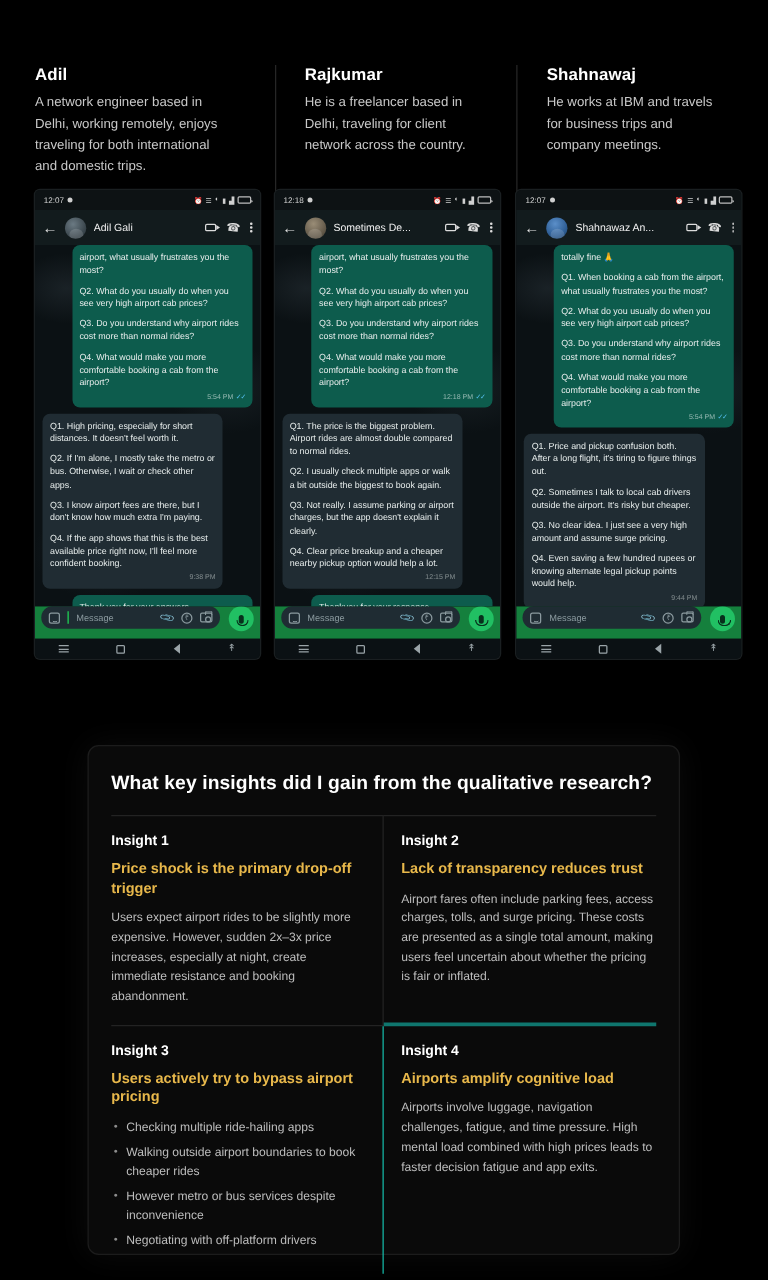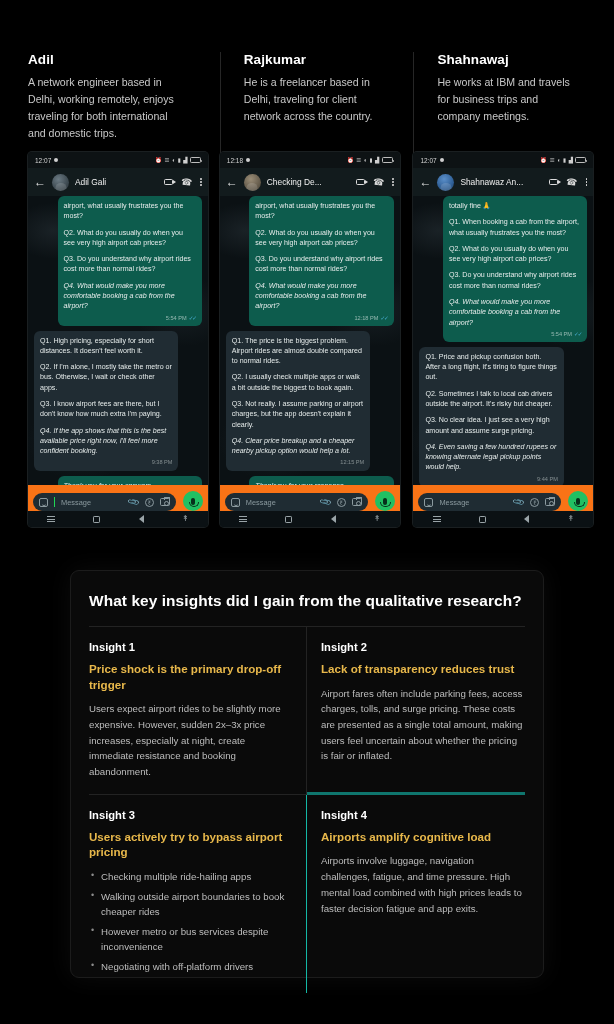--- a/index.html
+++ b/index.html
@@ -101,34 +101,34 @@
       radial-gradient(ellipse 80px 55px at 30% 85%, rgba(58,70,78,.22), transparent 70%),
       #0b1114;
     padding: 0 6px;
   }
   .bubble {
     border-radius: 6px; padding: 5px 6px 4px 6px;
     font-size: 7.1px; line-height: 1.45; color: #e6eceb;
     position: relative; width: 86%;
   }
   .bubble p { margin-bottom: 6px; }
-  .bubble p:last-of-type { margin-bottom: 0; font-style: italic; }
+  .bubble p:last-of-type { margin-bottom: 0; }
   .b-out { background: #075e54; background: #0d5c4d; margin-left: auto; }
   .b-in  { background: #202c33; margin-right: auto; }
   .meta {
     display: block; text-align: right; font-size: 5.6px;
     color: rgba(225,235,232,.62); margin-top: 2px; white-space: nowrap;
   }
   .meta .ticks { color: #53bdeb; letter-spacing: -1px; margin-left: 2px; }
   .b-in .meta { color: rgba(220,228,226,.5); }
   .spacer { height: 5px; }
 
   .input-bar {
-    height: 26px; flex: none; display: flex; align-items: flex-end;
-    padding: 0 5px; gap: 7px; background: #f97316;
+    height: 26px; flex: none; display: flex; align-items: flex-start;
+    padding: 0 5px; gap: 7px; background: #15803d;
   }
   .input-pill {
     flex: 1; height: 18px; background: #1f2c33; border-radius: 9px;
     display: flex; align-items: center; gap: 6px; padding: 0 6px;
     color: #8b9a9f; font-size: 7.4px;
   }
   .emoji-ic {
     width: 9px; height: 9px; border-radius: 2px; border: 1px solid #8b9a9f;
     position: relative; flex: none;
   }
@@ -165,21 +165,21 @@
   .nav-hamb i { width: 8px; height: 1px; background: #9aa4a8; display:block; }
   .nav-sq { width: 7px; height: 7px; border: 1px solid #9aa4a8; border-radius: 1.2px; }
   .nav-tri {
     width: 0; height: 0; border-right: 5px solid #9aa4a8;
     border-top: 4px solid transparent; border-bottom: 4px solid transparent;
   }
   .nav-kb { font-size: 8px; line-height: 1; }
 
   
   .insights {
-    position: absolute; left: 70px; top: 570px; width: 474px; height: 408px;
+    position: absolute; left: 70px; top: 596px; width: 474px; height: 408px;
     background: #0a0a0a; border: 1px solid #1c1c1c; border-radius: 9px;
     box-shadow: 0 0 26px rgba(120,120,120,.10);
     padding: 20px 18px 16px 18px;
   }
   .insights-title {
     font-size: 15.4px; font-weight: bold; color: #ffffff;
     line-height: 1.36; margin-bottom: 14px; letter-spacing: .1px;
   }
   .grid { display: grid; grid-template-columns: 1fr 1fr; }
   .cell { padding: 14px 14px 14px 14px; }
@@ -296,21 +296,21 @@
               <span class="sb-ic">☰</span>
               <span class="sb-ic">◐</span>
               <span class="sb-ic">▮</span>
               <span class="sb-ic">▟</span>
               <span class="battery"></span>
             </span>
           </div>
           <div class="chat-header">
             <span class="back-arrow">←</span>
             <span class="avatar av2"></span>
-            <span class="contact-name">Checking De...</span>
+            <span class="contact-name">Sometimes De...</span>
             <span class="hdr-icons">
               <span class="ic-video"></span>
               <span class="ic-phone">☎</span>
               <span class="ic-dots">
                 <i></i>
                 <i></i>
                 <i></i>
               </span>
             </span>
           </div>

